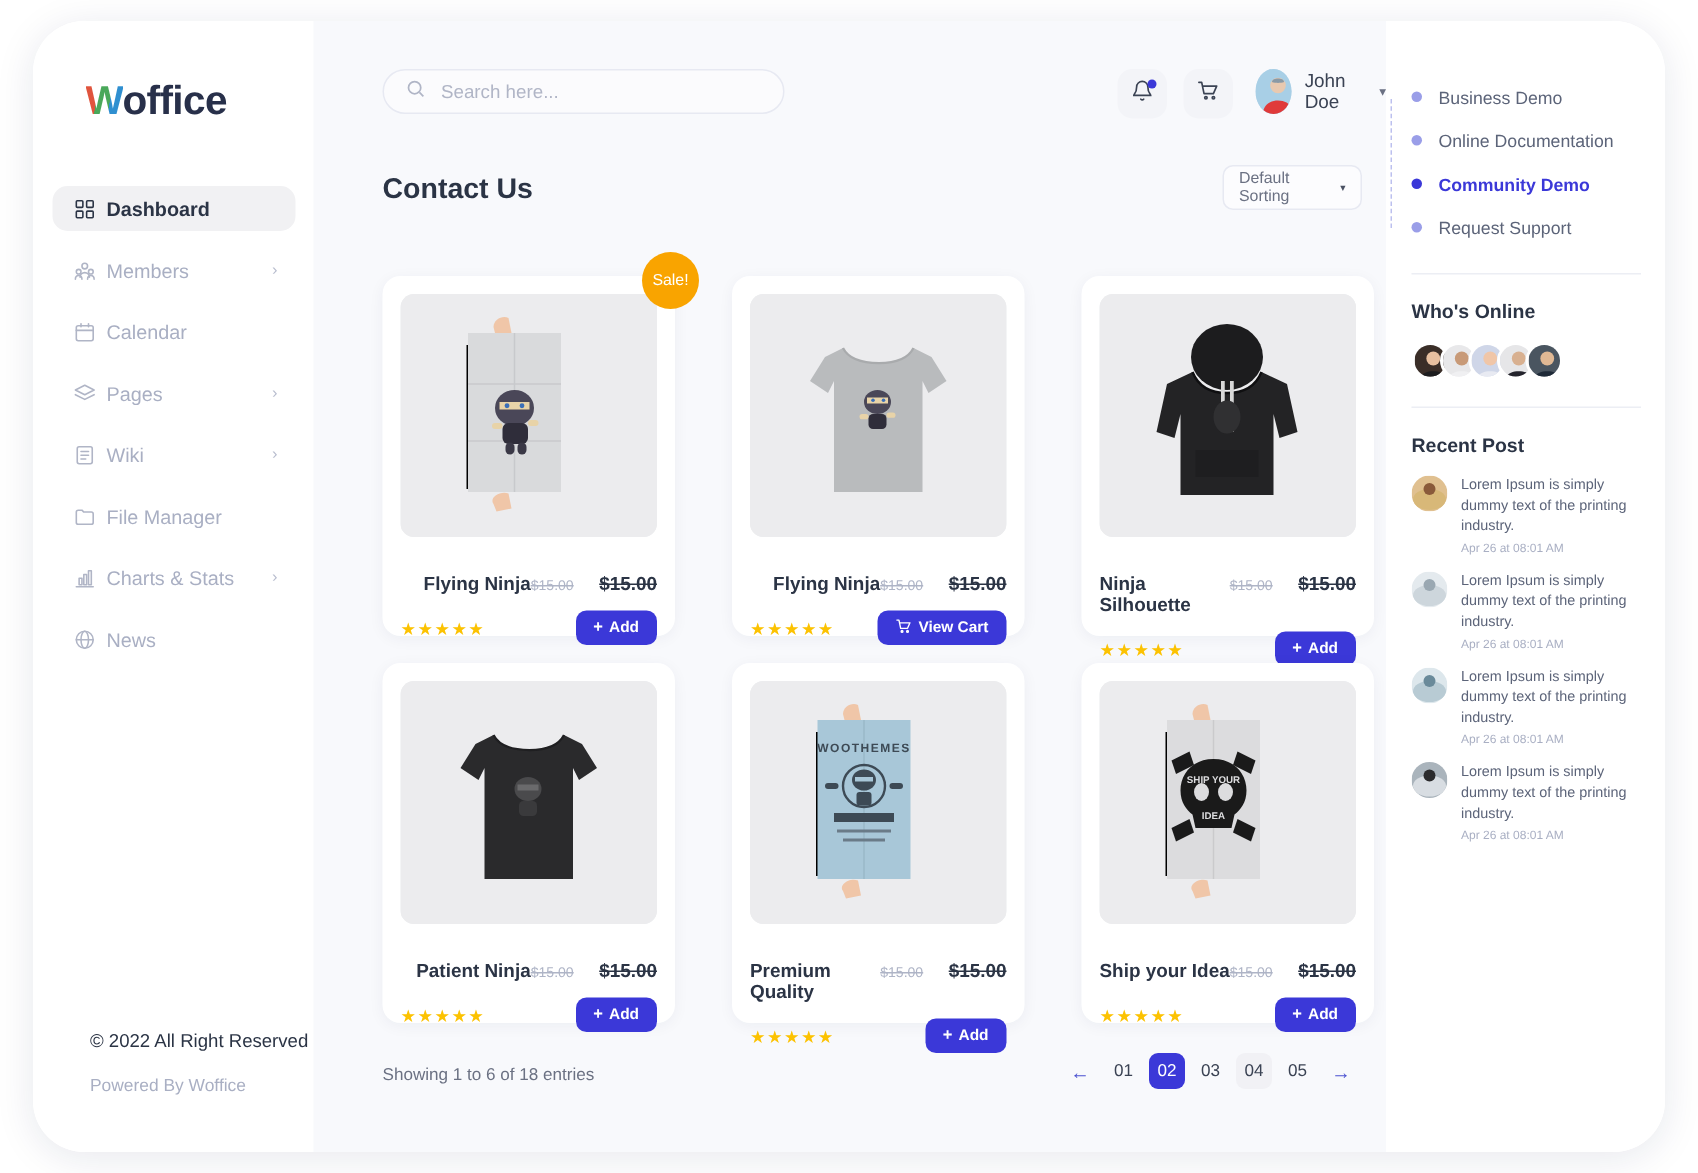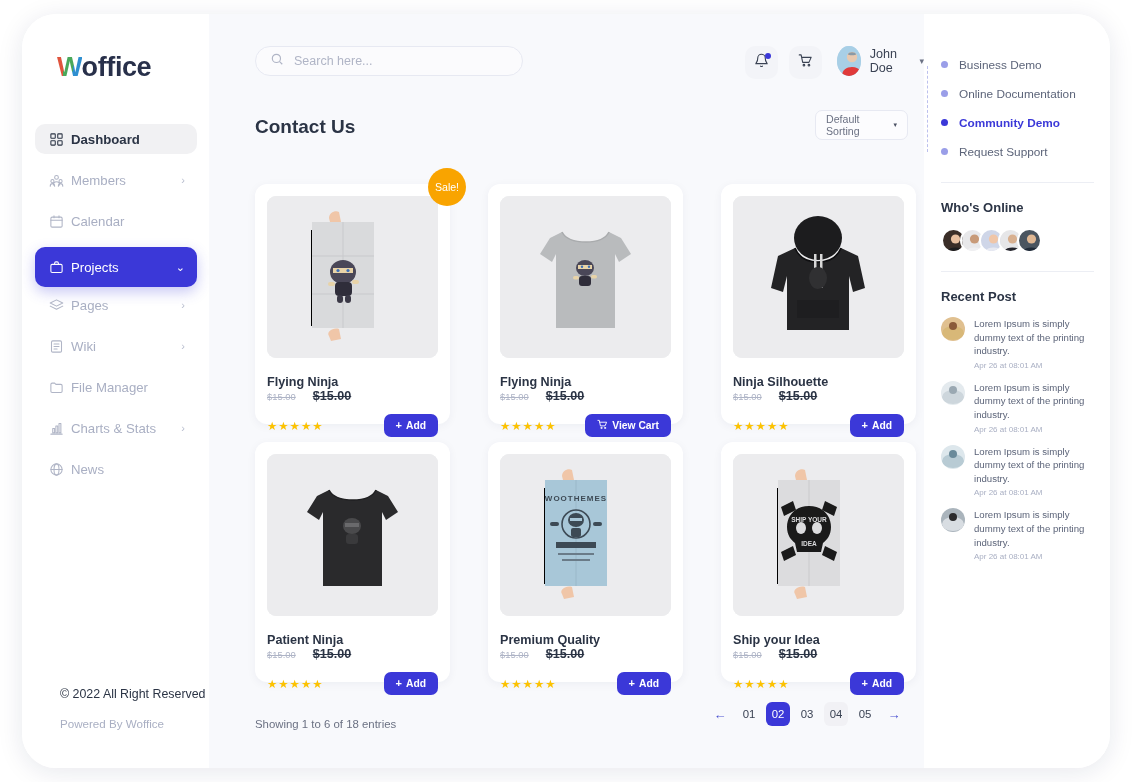--- a/index.html
+++ b/index.html
@@ -183,22 +183,21 @@
   .sale-badge {
     position: absolute; right: -16px; top: -16px;
     width: 38px; height: 38px; border-radius: 50%;
     background: #f9a400;
     color: #ffffff; font-size: 10.6px;
     display: flex; align-items: center; justify-content: center;
     z-index: 5;
   }
   .card-row1 {
     display: flex; align-items: baseline; justify-content: flex-end;
-    margin-top: 17px;
-    flex-direction: column;
+    margin-top: 24px;
   }
   .p-name { font-size: 12.6px; font-weight: bold; color: #2b3445; }
   .p-prices { display: flex; align-items: baseline; gap: 17px; }
   .p-old { font-size: 9.4px; color: #aeb4c6; text-decoration: line-through; }
   .p-new { font-size: 12.6px; font-weight: bold; color: #2b3445; text-decoration: line-through; }
   .card-row2 {
     display: flex; align-items: center; justify-content: space-between;
     margin-top: 11px;
   }
   .stars { color: #fcc201; font-size: 11.5px; letter-spacing: 1px; }
@@ -210,21 +209,21 @@
     display: flex; align-items: center; gap: 4px;
     cursor: pointer;
     font-family: "Liberation Sans", sans-serif;
   }
 
   .botbar {
     position: absolute; left: 46px; bottom: 36px;
     width: 665px; height: 30px;
   }
   .showing {
-    position: absolute; left: 0; top: 16px;
+    position: absolute; left: 0; top: 9px;
     font-size: 11.4px; color: #6b7183;
   }
   .pager {
     position: absolute; right: 14px; top: 0;
     display: flex; align-items: center; gap: 5px;
   }
   .pg {
     width: 24px; height: 24px; border-radius: 6px;
     display: flex; align-items: center; justify-content: center;
     font-size: 11.4px; color: #3b4354; cursor: pointer;
@@ -326,30 +325,20 @@
               <svg width="15" height="15" viewBox="0 0 24 24" fill="none" stroke="#b0b5c6" stroke-width="1.7" stroke-linecap="round" stroke-linejoin="round">
                 <rect x="3" y="5" width="18" height="16" rx="2"></rect>
                 <line x1="3" y1="10" x2="21" y2="10"></line>
                 <line x1="8" y1="3" x2="8" y2="6"></line>
                 <line x1="16" y1="3" x2="16" y2="6"></line>
               </svg>
             </span>
             <span class="lbl">Calendar</span>
           </div>
           <div class="nav-gap"></div>
-          <div class="nav-item active-blue">
-            <span class="ico">
-              <svg width="15" height="15" viewBox="0 0 24 24" fill="none" stroke="#ffffff" stroke-width="1.7" stroke-linecap="round" stroke-linejoin="round">
-                <rect x="3" y="7" width="18" height="13" rx="2"></rect>
-                <path d="M9 7V5a2 2 0 0 1 2-2h2a2 2 0 0 1 2 2v2"></path>
-              </svg>
-            </span>
-            <span class="lbl">Projects</span>
-            <span class="chev">⌄</span>
-          </div>
           <div class="nav-item ">
             <span class="ico">
               <svg width="15" height="15" viewBox="0 0 24 24" fill="none" stroke="#b0b5c6" stroke-width="1.7" stroke-linecap="round" stroke-linejoin="round">
                 <path d="M12 3 2 8l10 5 10-5-10-5z"></path>
                 <path d="M2 13l10 5 10-5"></path>
               </svg>
             </span>
             <span class="lbl">Pages</span>
             <span class="chev">›</span>
           </div>

